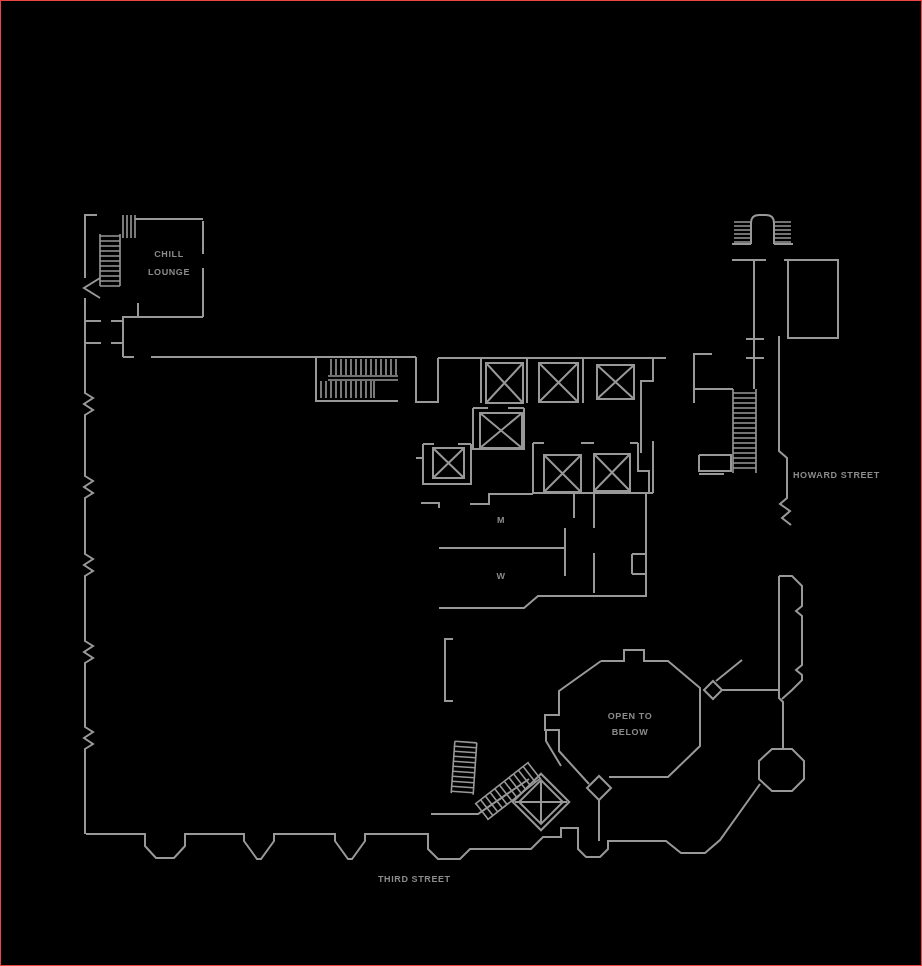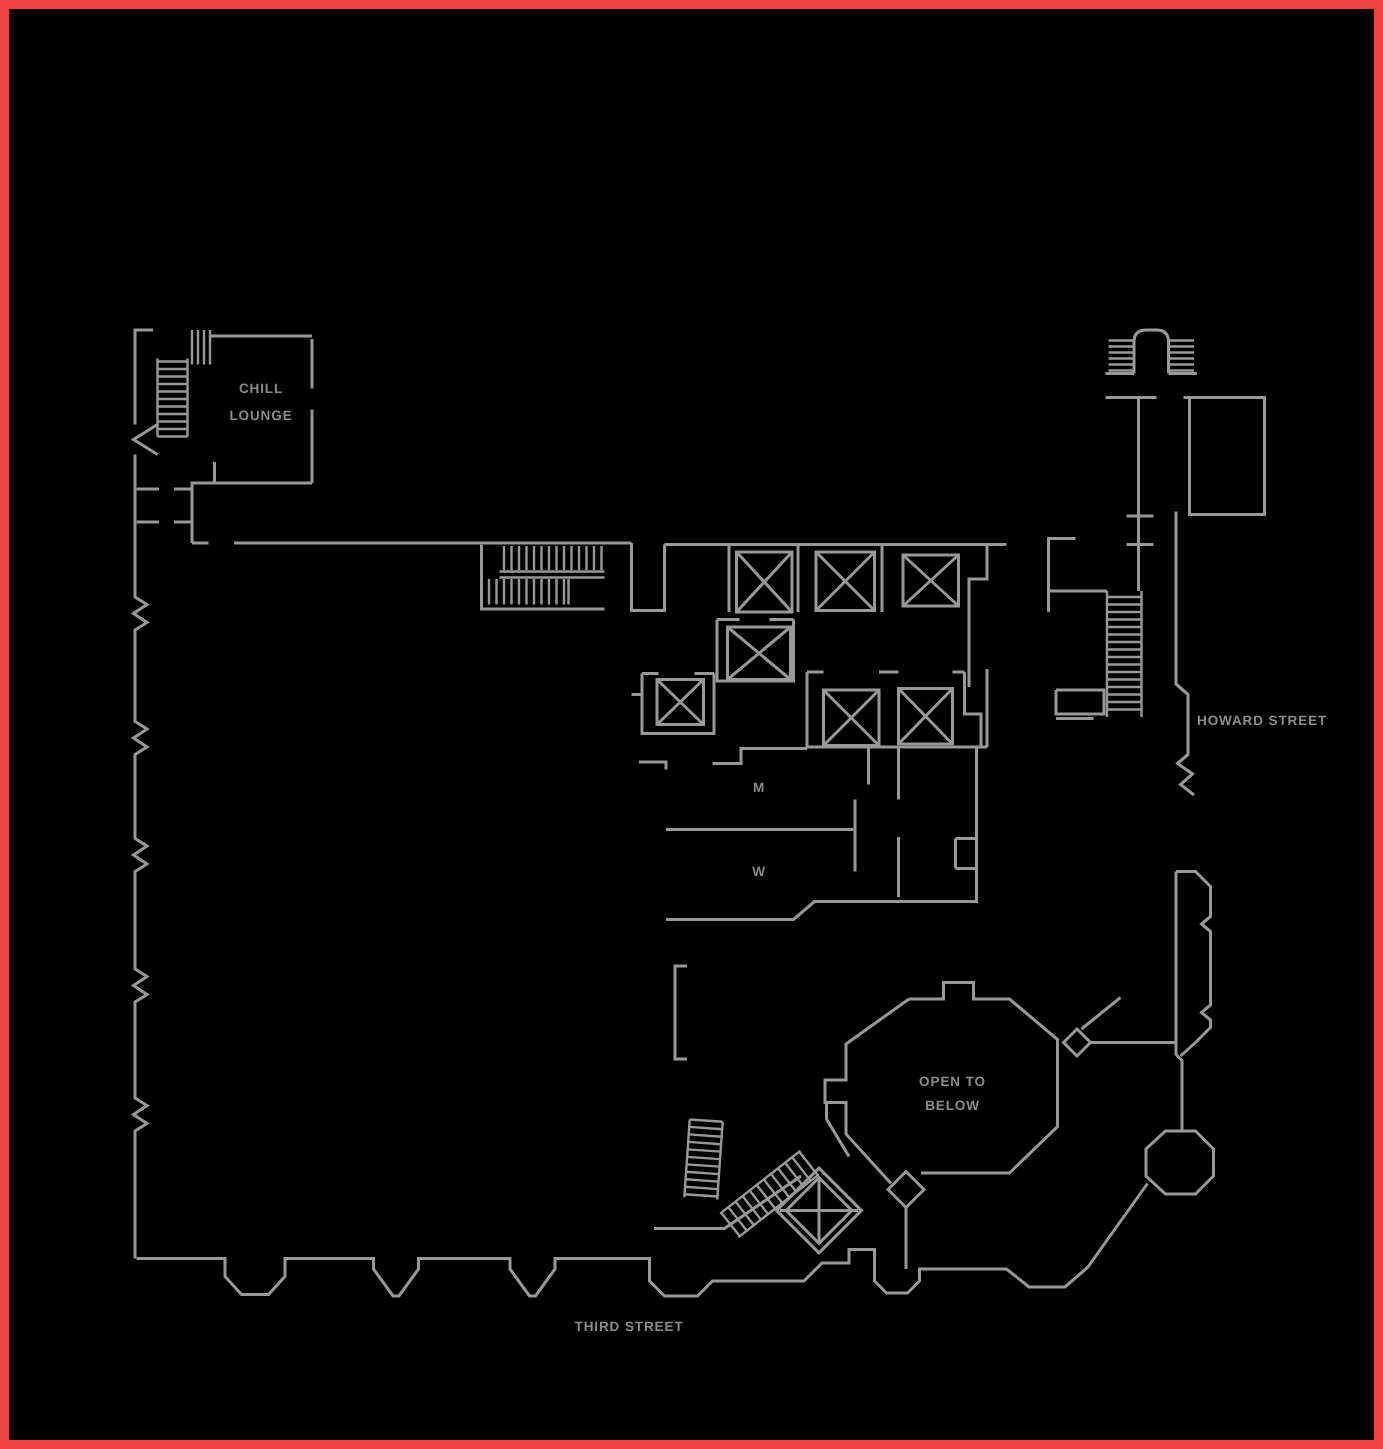--- a/index.html
+++ b/index.html
@@ -1,20 +1,20 @@
 <!DOCTYPE html>
 <html><head>
 <meta charset="utf-8">
 <style>
   html,body{margin:0;padding:0;background:#000;}
   .frame{
     position:relative;
     width:922px;height:966px;
     background:#000000;
-    border:6px solid #ef4444;
+    border:1px solid #ef4444;
     box-sizing:border-box;
     overflow:hidden;
     font-family:"Liberation Sans", sans-serif;
   }
   svg{display:block;}
   .wall{stroke:#989898;stroke-width:2;fill:none;stroke-linecap:butt;stroke-linejoin:miter;}
   .thin{stroke:#989898;stroke-width:1.6;fill:none;}
   .lbl{
     fill:#8b8b8b;
     font-family:"Liberation Sans", sans-serif;

